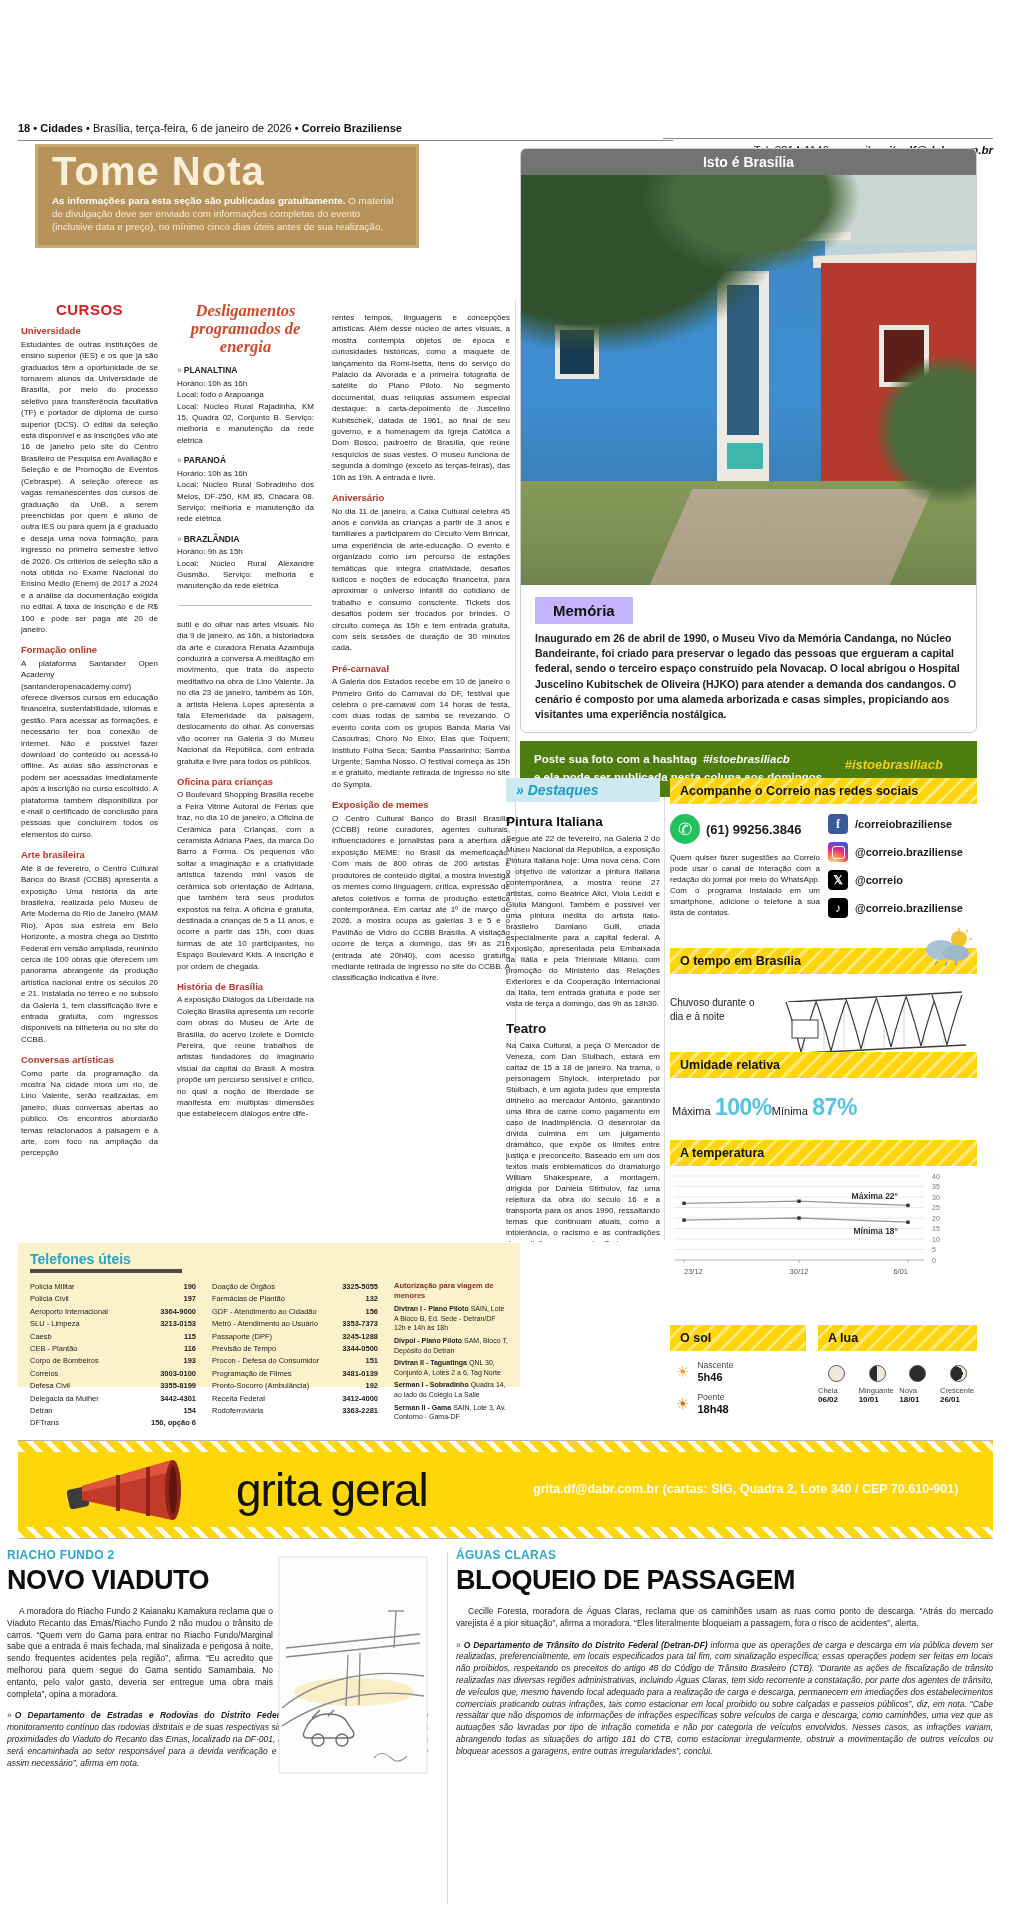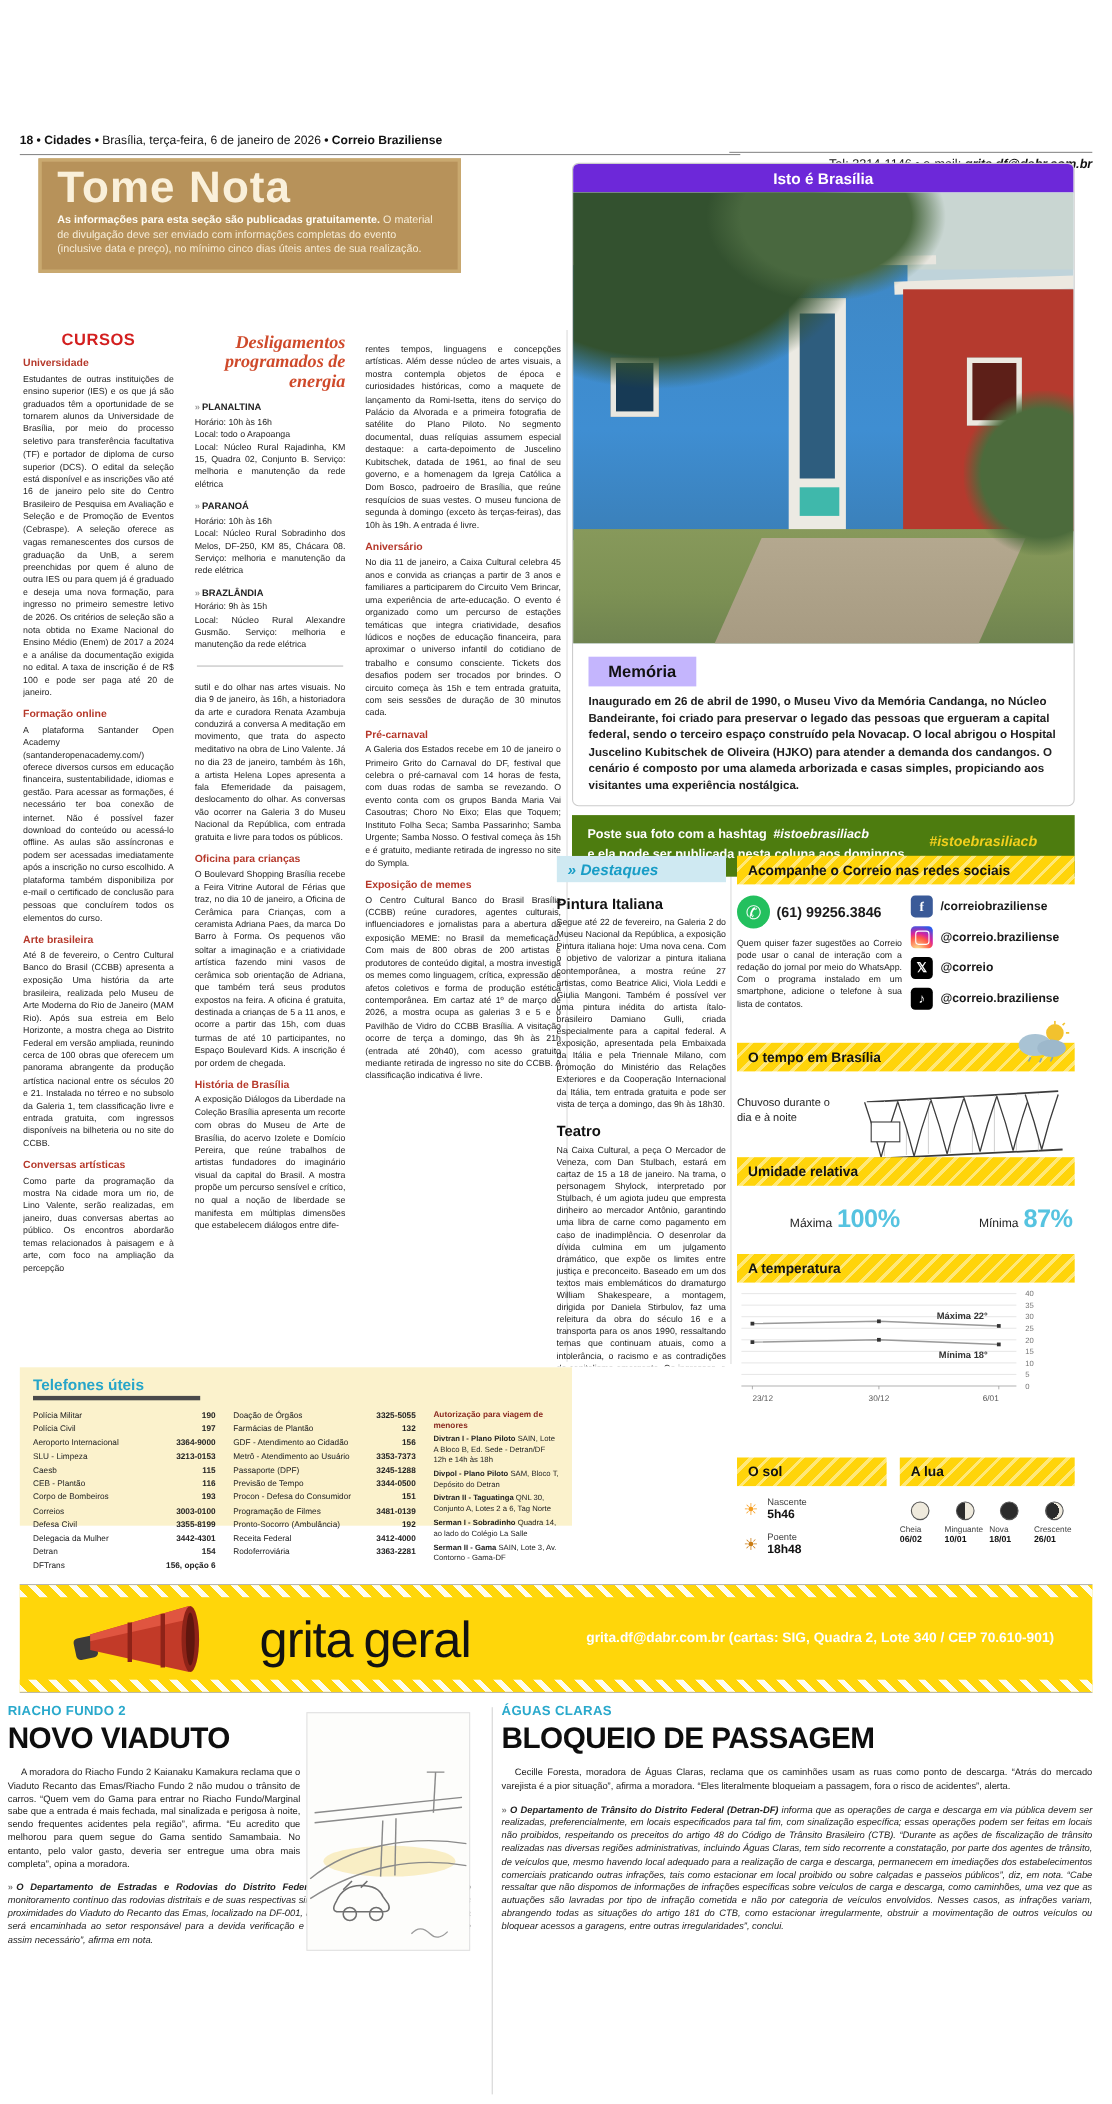--- a/index.html
+++ b/index.html
@@ -24,31 +24,31 @@
   
   .col{position:absolute;top:300px;height:938px;overflow:hidden;font-size:8px;line-height:11.4px;
        text-align:justify;color:#222;}
   .col1{left:21px;width:137px;}
   .col2{left:177px;width:137px;}
   .col3{left:332px;width:178px;top:312px;height:926px;}
   .cursos-title{color:#d31f1f;font-weight:800;font-size:15px;text-align:center;margin:4px 0 10px;letter-spacing:.5px;}
   .subhead{color:#b5382a;font-weight:800;font-size:9.5px;margin:9px 0 2px;text-align:left;}
   .colp{margin:0;}
   .deslig-title{font-family:"Liberation Serif",serif;font-style:italic;font-weight:800;color:#cf4a2b;
-                font-size:16.5px;line-height:1.08;margin:2px 0 10px;text-align:right;}
+                font-size:16.5px;line-height:1.08;margin:2px 0 10px;text-align:center;}
   .dl-region{font-weight:800;font-size:8.5px;margin:9px 0 1px;text-align:left;}
   .dl-region .chev{color:#999;margin-right:2px;}
   .dl-details{white-space:pre-line;margin:0;}
   .col-hr{border:none;border-top:1px solid #bbb;margin:13px 2px;}
   .vdiv{position:absolute;width:1px;background:#dcdcdc;}
 
   
   .feature{position:absolute;left:520px;top:148px;width:457px;}
   .feature-box{border:1px solid #ccc;border-radius:6px;overflow:hidden;background:#fff;}
-  .feature-bar{background:#6d28d9;color:#fff;font-weight:800;font-size:14px;text-align:center;padding:5px 0;}
+  .feature-bar{background:#737373;color:#fff;font-weight:800;font-size:14px;text-align:center;padding:5px 0;}
   .photo{position:relative;height:410px;background:#bfd3da;overflow:hidden;}
   .ph-sky{position:absolute;left:0;top:0;right:0;height:70px;background:#c9d6d2;}
   .ph-foliage{position:absolute;left:-30px;top:-40px;width:300px;height:220px;
       background:radial-gradient(ellipse at 35% 35%,#33512f 0 55%,rgba(51,81,47,0) 70%);}
   .ph-foliage2{position:absolute;left:120px;top:-30px;width:220px;height:130px;
       background:radial-gradient(ellipse at 50% 40%,#49683f 0 50%,rgba(73,104,63,0) 70%);}
   .ph-bluewall{position:absolute;left:0;top:66px;width:304px;height:250px;
       background:linear-gradient(180deg,#3e88c6 0,#3f8ed2 60%,#3a7fb8 100%);}
   .ph-roofline{position:absolute;left:0;top:60px;width:330px;height:8px;background:#e8e6df;transform:rotate(-1deg);}
   .ph-window{position:absolute;left:34px;top:150px;width:34px;height:44px;background:#173a55;border:5px solid #e9e7e0;}
@@ -97,21 +97,21 @@
   .acc-ig span{width:11px;height:11px;border:1.5px solid #fff;border-radius:3px;display:block;}
   .acc-x{background:#000;}
   .acc-tk{background:#000;}
   .acc-handle{font-weight:800;font-size:11px;}
 
   .tempo{position:absolute;left:670px;top:948px;width:307px;}
   .tempo-cloud{position:absolute;top:-20px;right:4px;}
   .tempo-flex{display:flex;margin-top:6px;align-items:flex-start;gap:6px;}
   .tempo-desc{width:100px;font-size:10px;line-height:1.35;padding-top:16px;color:#222;}
   .umidade{position:absolute;left:670px;top:1052px;width:307px;}
-  .umi-row{display:flex;justify-content:space-between;padding:16px 2px 0;margin-left:46px;}
+  .umi-row{display:flex;padding:16px 2px 0;}
   .umi-lab{font-size:11px;color:#222;}
   .umi-val{color:#56c3e0;font-weight:800;font-size:23px;letter-spacing:-0.5px;}
   .temperatura{position:absolute;left:670px;top:1140px;width:307px;}
   .chart{width:307px;height:112px;margin-top:6px;display:block;}
   .cht{font-size:7px;fill:#777;}
   .chx{font-size:7.5px;fill:#555;}
   .chl{font-size:8.5px;font-weight:bold;fill:#333;}
 
   .sol{position:absolute;left:670px;top:1325px;width:136px;}
   .sol-row{display:flex;align-items:center;gap:8px;margin:10px 0 0 6px;}

